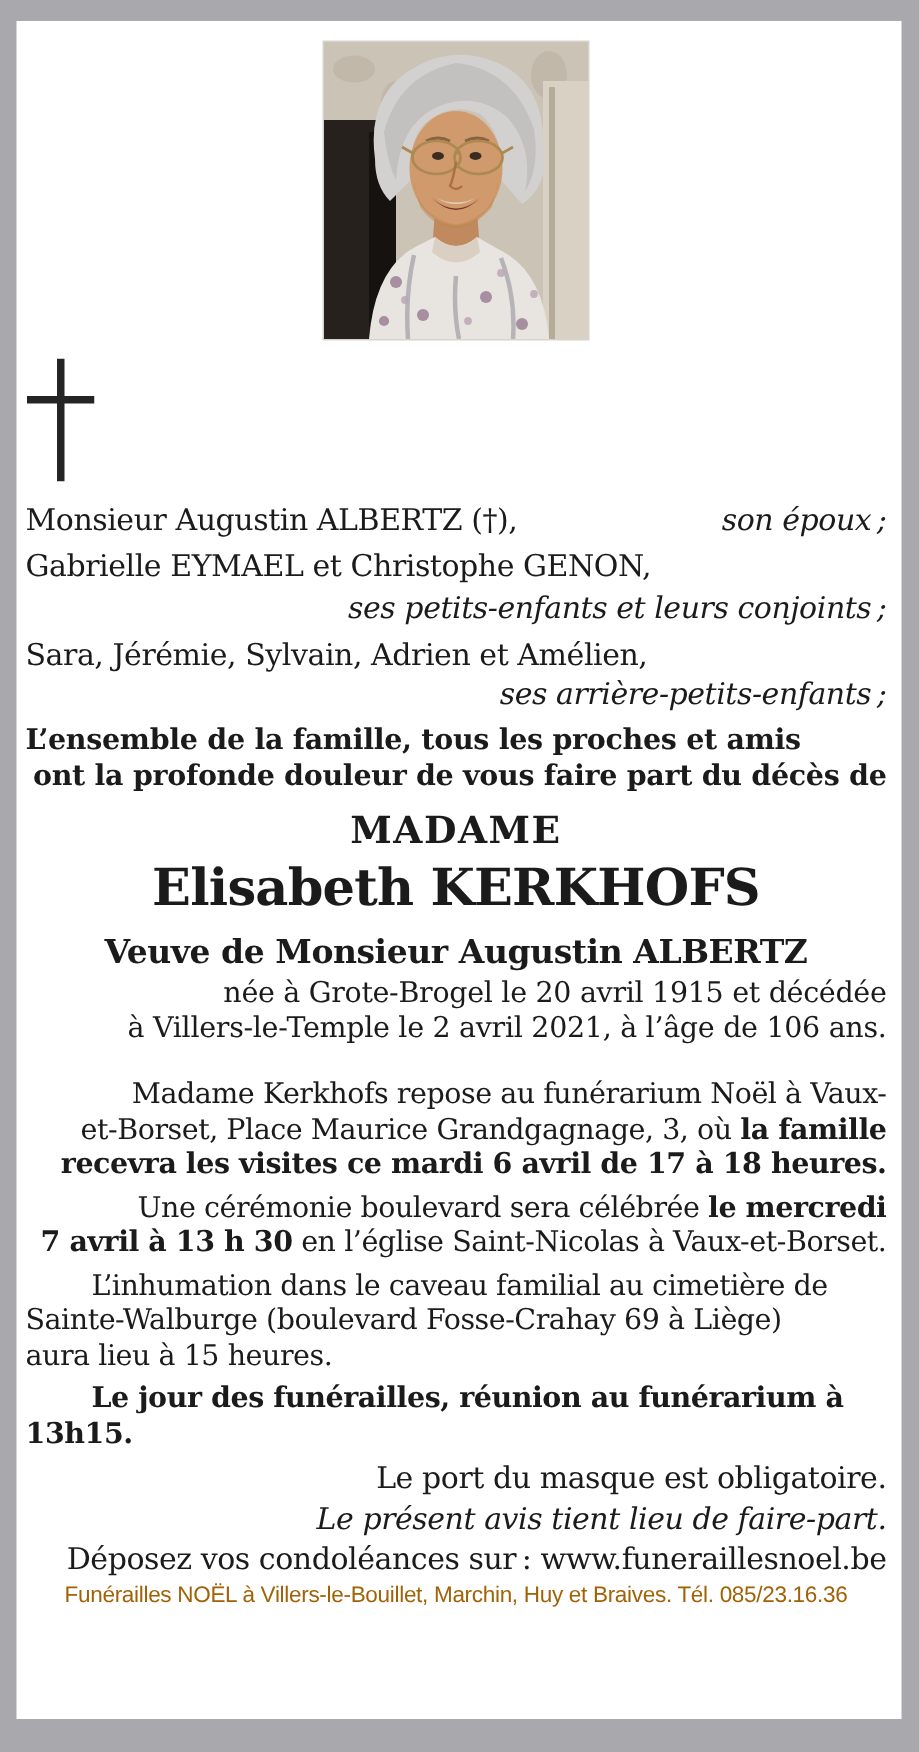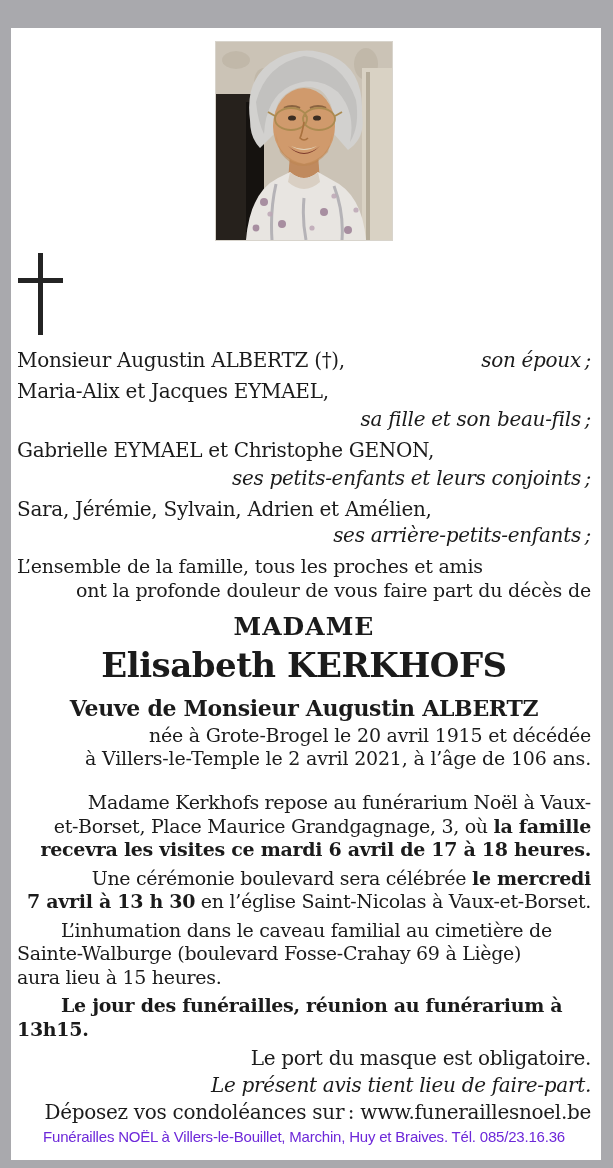--- a/index.html
+++ b/index.html
@@ -6,21 +6,21 @@
   body {
     width: 613px; height: 1168px;
     background: #a9a9ad;
     overflow: hidden;
     position: relative;
     font-family: "DejaVu Serif", serif;
     color: #1b1b1b;
   }
   .card {
     position: absolute;
-    left: 11px; top: 28px;
+    left: 11px; top: 14px;
     width: 590px; min-height: 1132px;
     background: #ffffff;
     box-sizing: border-box;
     padding: 0 10px 6px 6px;
   }
   .photo-frame {
     width: 178px; height: 200px;
     margin: 13px auto 0 auto;
     border: 1px solid #d8d4cc;
     box-sizing: border-box;
@@ -28,21 +28,21 @@
   }
   .photo-frame svg { display: block; }
   .cross-wrap { margin: 12px 0 0 1px; height: 82px; }
   .family { margin-top: 13px; font-size: 20px; letter-spacing: -0.3px; }
   .family .line { line-height: 24px; white-space: nowrap; }
   .fam-row-split { display: flex; justify-content: space-between; align-items: baseline; }
   .relation { font-style: italic; text-align: right; }
   .relation.own-line { margin-top: 4px; }
   .fam-group { margin-top: 7px; }
   .announcement { margin-top: 7px; font-size: 19px; letter-spacing: -0.2px; }
-  .announcement .line { line-height: 24px; white-space: nowrap; }
+  .announcement .line { line-height: 24px; white-space: nowrap; font-weight: bold; }
   .center { text-align: right; }
   .deceased-title {
     margin-top: 12px; text-align: center;
     font-size: 25px; font-weight: bold; letter-spacing: 1px;
     line-height: 26px;
   }
   .deceased-name {
     margin-top: 2px; text-align: center;
     font-size: 34px; font-weight: bold; letter-spacing: -0.5px;
     line-height: 46px; white-space: nowrap;
@@ -61,21 +61,21 @@
   .indent { display: inline-block; width: 44px; }
   strong { font-weight: bold; }
   .closing { font-size: 20px; letter-spacing: -0.3px; }
   .closing .line { line-height: 24px; white-space: nowrap; }
   .mask-line { margin-top: 5px; }
   .notice-line { margin-top: 3px; font-style: italic; }
   .condolences-line { margin-top: 3px; }
   .footer-line {
     margin-top: 4px; text-align: center;
     font-family: "Liberation Sans", sans-serif;
-    font-size: 15px; letter-spacing: -0.2px; color: #6d28d9;
+    font-size: 15px; letter-spacing: -0.2px; color: #a16207;
     line-height: 18px; white-space: nowrap;
   }
 </style>
 </head>
 <body>
 
 <div class="card">
 
   <div class="photo-frame" role="img" aria-label="portrait-photo-of-deceased">
     <svg width="176" height="198" viewBox="0 0 176 198" xmlns="http://www.w3.org/2000/svg">
@@ -154,24 +154,20 @@
       <rect x="0" y="25" width="45" height="5" fill="#242424"></rect>
     </svg>
   </div>
 
   <div class="family">
     <div class="line fam-row-split">
       <span>Monsieur Augustin ALBERTZ (†),</span>
       <span class="relation">son époux ;</span>
     </div>
     <div class="fam-group">
-      <div class="line">Maria-Alix et Jacques EYMAEL,</div>
-      <div class="line relation own-line">sa fille et son beau-fils ;</div>
-    </div>
-    <div class="fam-group">
       <div class="line">Gabrielle EYMAEL et Christophe GENON,</div>
       <div class="line relation own-line">ses petits-enfants et leurs conjoints ;</div>
     </div>
     <div class="fam-group">
       <div class="line">Sara, Jérémie, Sylvain, Adrien et Amélien,</div>
       <div class="line relation own-line" style="margin-top:2px">ses arrière-petits-enfants ;</div>
     </div>
   </div>
 
   <div class="announcement">

